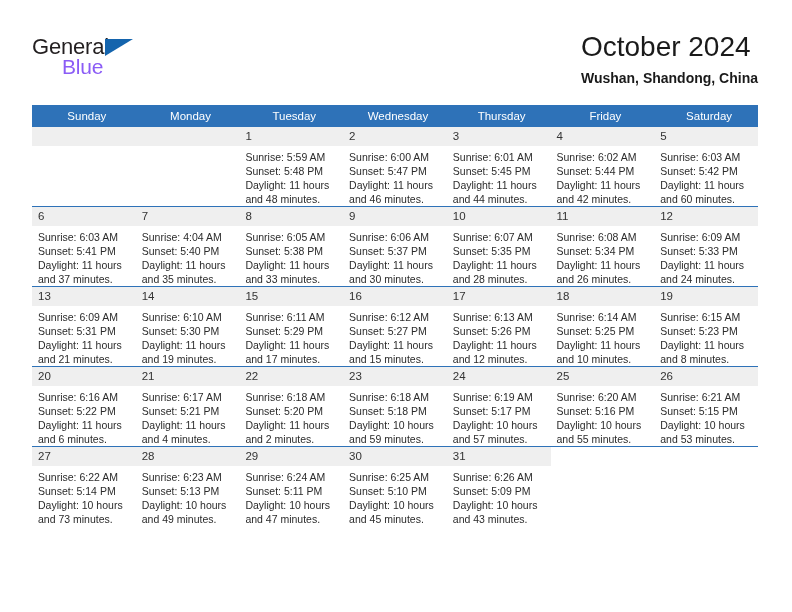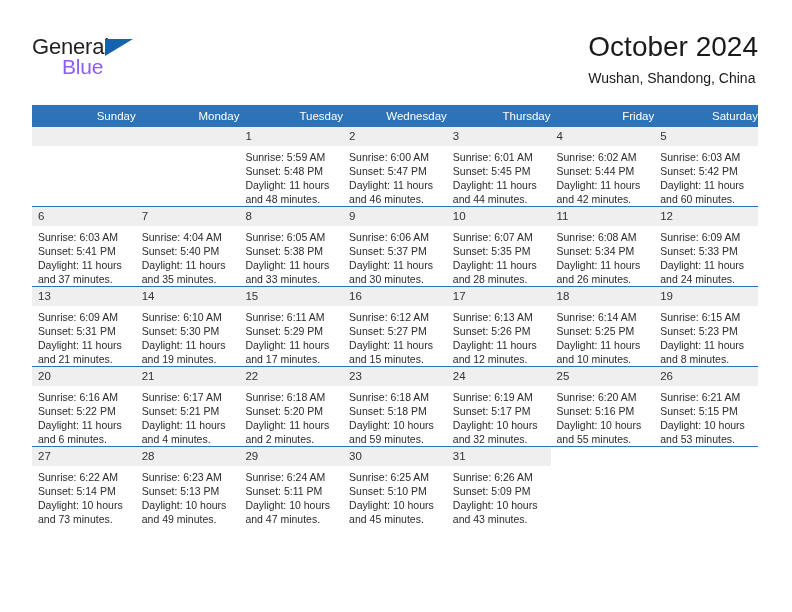--- a/index.html
+++ b/index.html
@@ -74,21 +74,21 @@
   }
   .month-title {
     font-size: 28px;
     font-weight: normal;
     color: #1a1a1a;
     line-height: 34px;
     white-space: nowrap;
   }
   .location-title {
     font-size: 14px;
-    font-weight: normal;
+    font-weight: bold;
     color: #1a1a1a;
     line-height: 20px;
     margin-top: 4px;
     white-space: nowrap;
   }
 
   
   .calendar {
     position: absolute;
     left: 32px;
@@ -96,21 +96,21 @@
     width: 726px;
     border-collapse: collapse;
     table-layout: fixed;
   }
 
   .calendar th {
     background: #2e72b8;
     color: #ffffff;
     font-size: 11.5px;
     font-weight: normal;
-    text-align: right;
+    text-align: center;
     padding: 5px 0 5px 6px;
     height: 11px;
     border: none;
   }
 
   .calendar td {
     vertical-align: top;
     padding: 0;
     border: none;
     border-top: 1px solid #2e72b8;
@@ -413,21 +413,21 @@
               <div>Daylight: 10 hours</div>
               <div>and 59 minutes.</div>
             </div>
           </td>
           <td class="day">
             <div class="daynum-band">24</div>
             <div class="cell-body">
               <div>Sunrise: 6:19 AM</div>
               <div>Sunset: 5:17 PM</div>
               <div>Daylight: 10 hours</div>
-              <div>and 32 minutes.</div>
+              <div>and 57 minutes.</div>
             </div>
           </td>
           <td class="day">
             <div class="daynum-band">25</div>
             <div class="cell-body">
               <div>Sunrise: 6:20 AM</div>
               <div>Sunset: 5:16 PM</div>
               <div>Daylight: 10 hours</div>
               <div>and 55 minutes.</div>
             </div>

